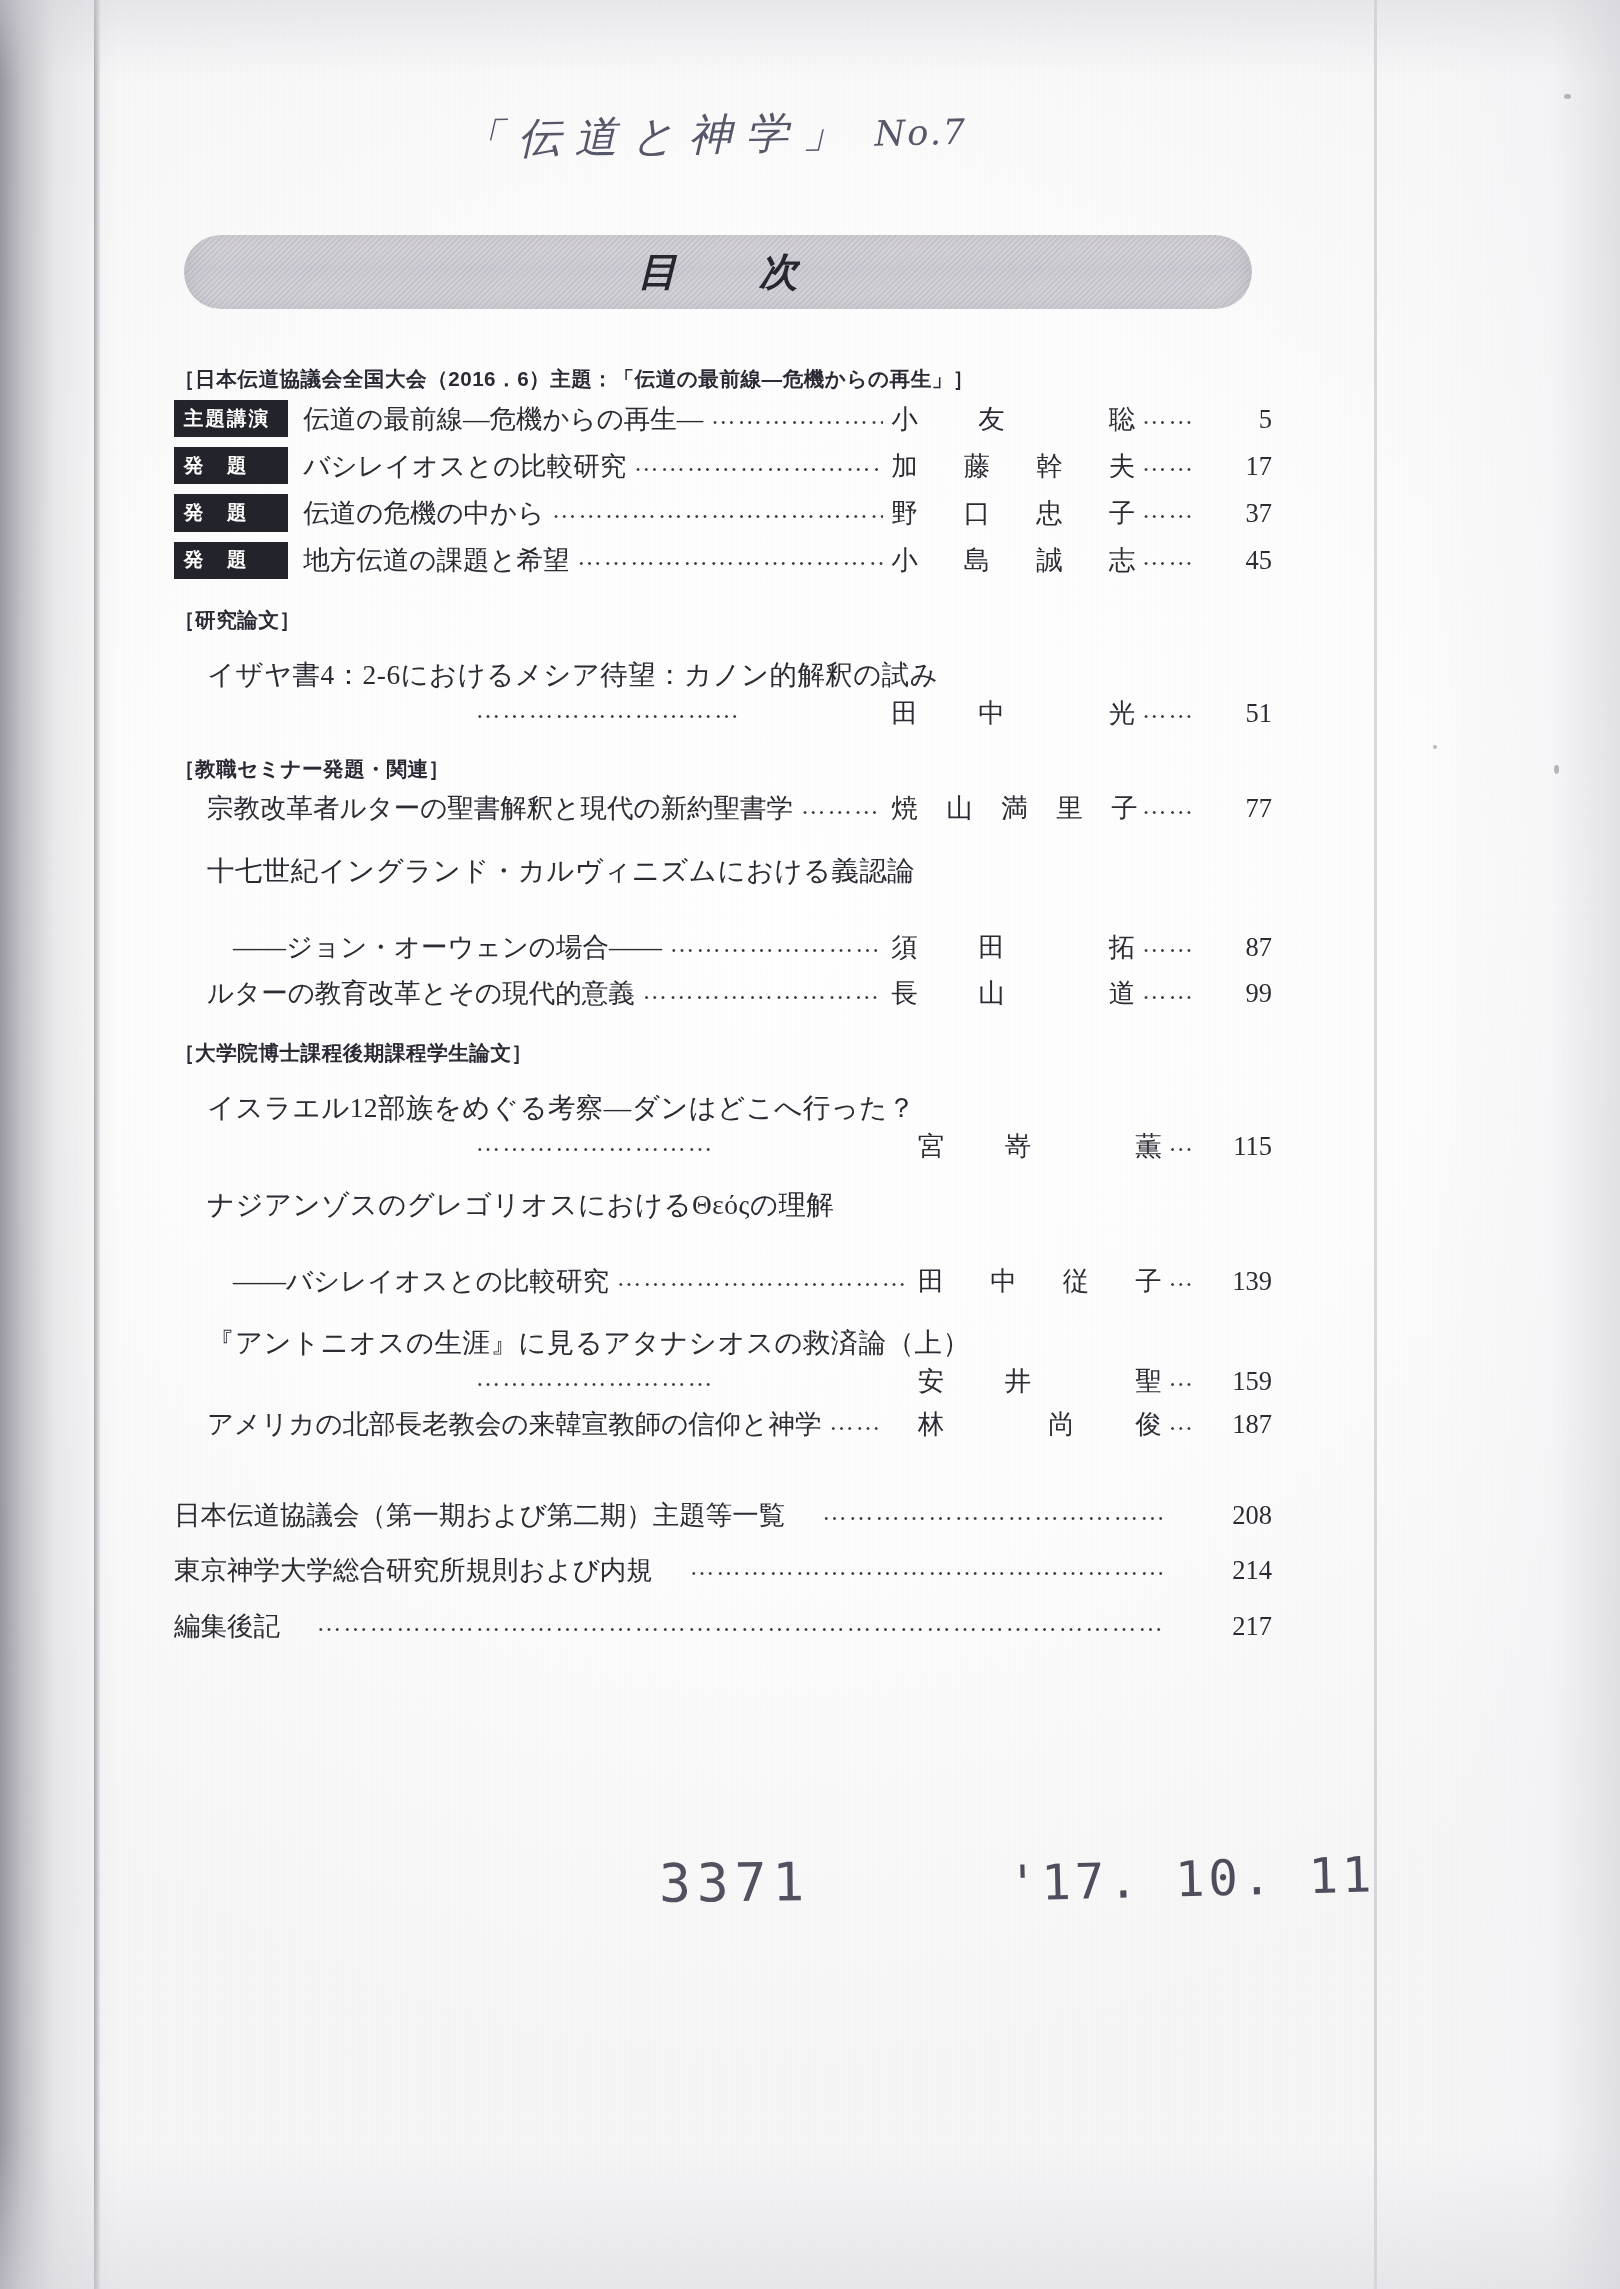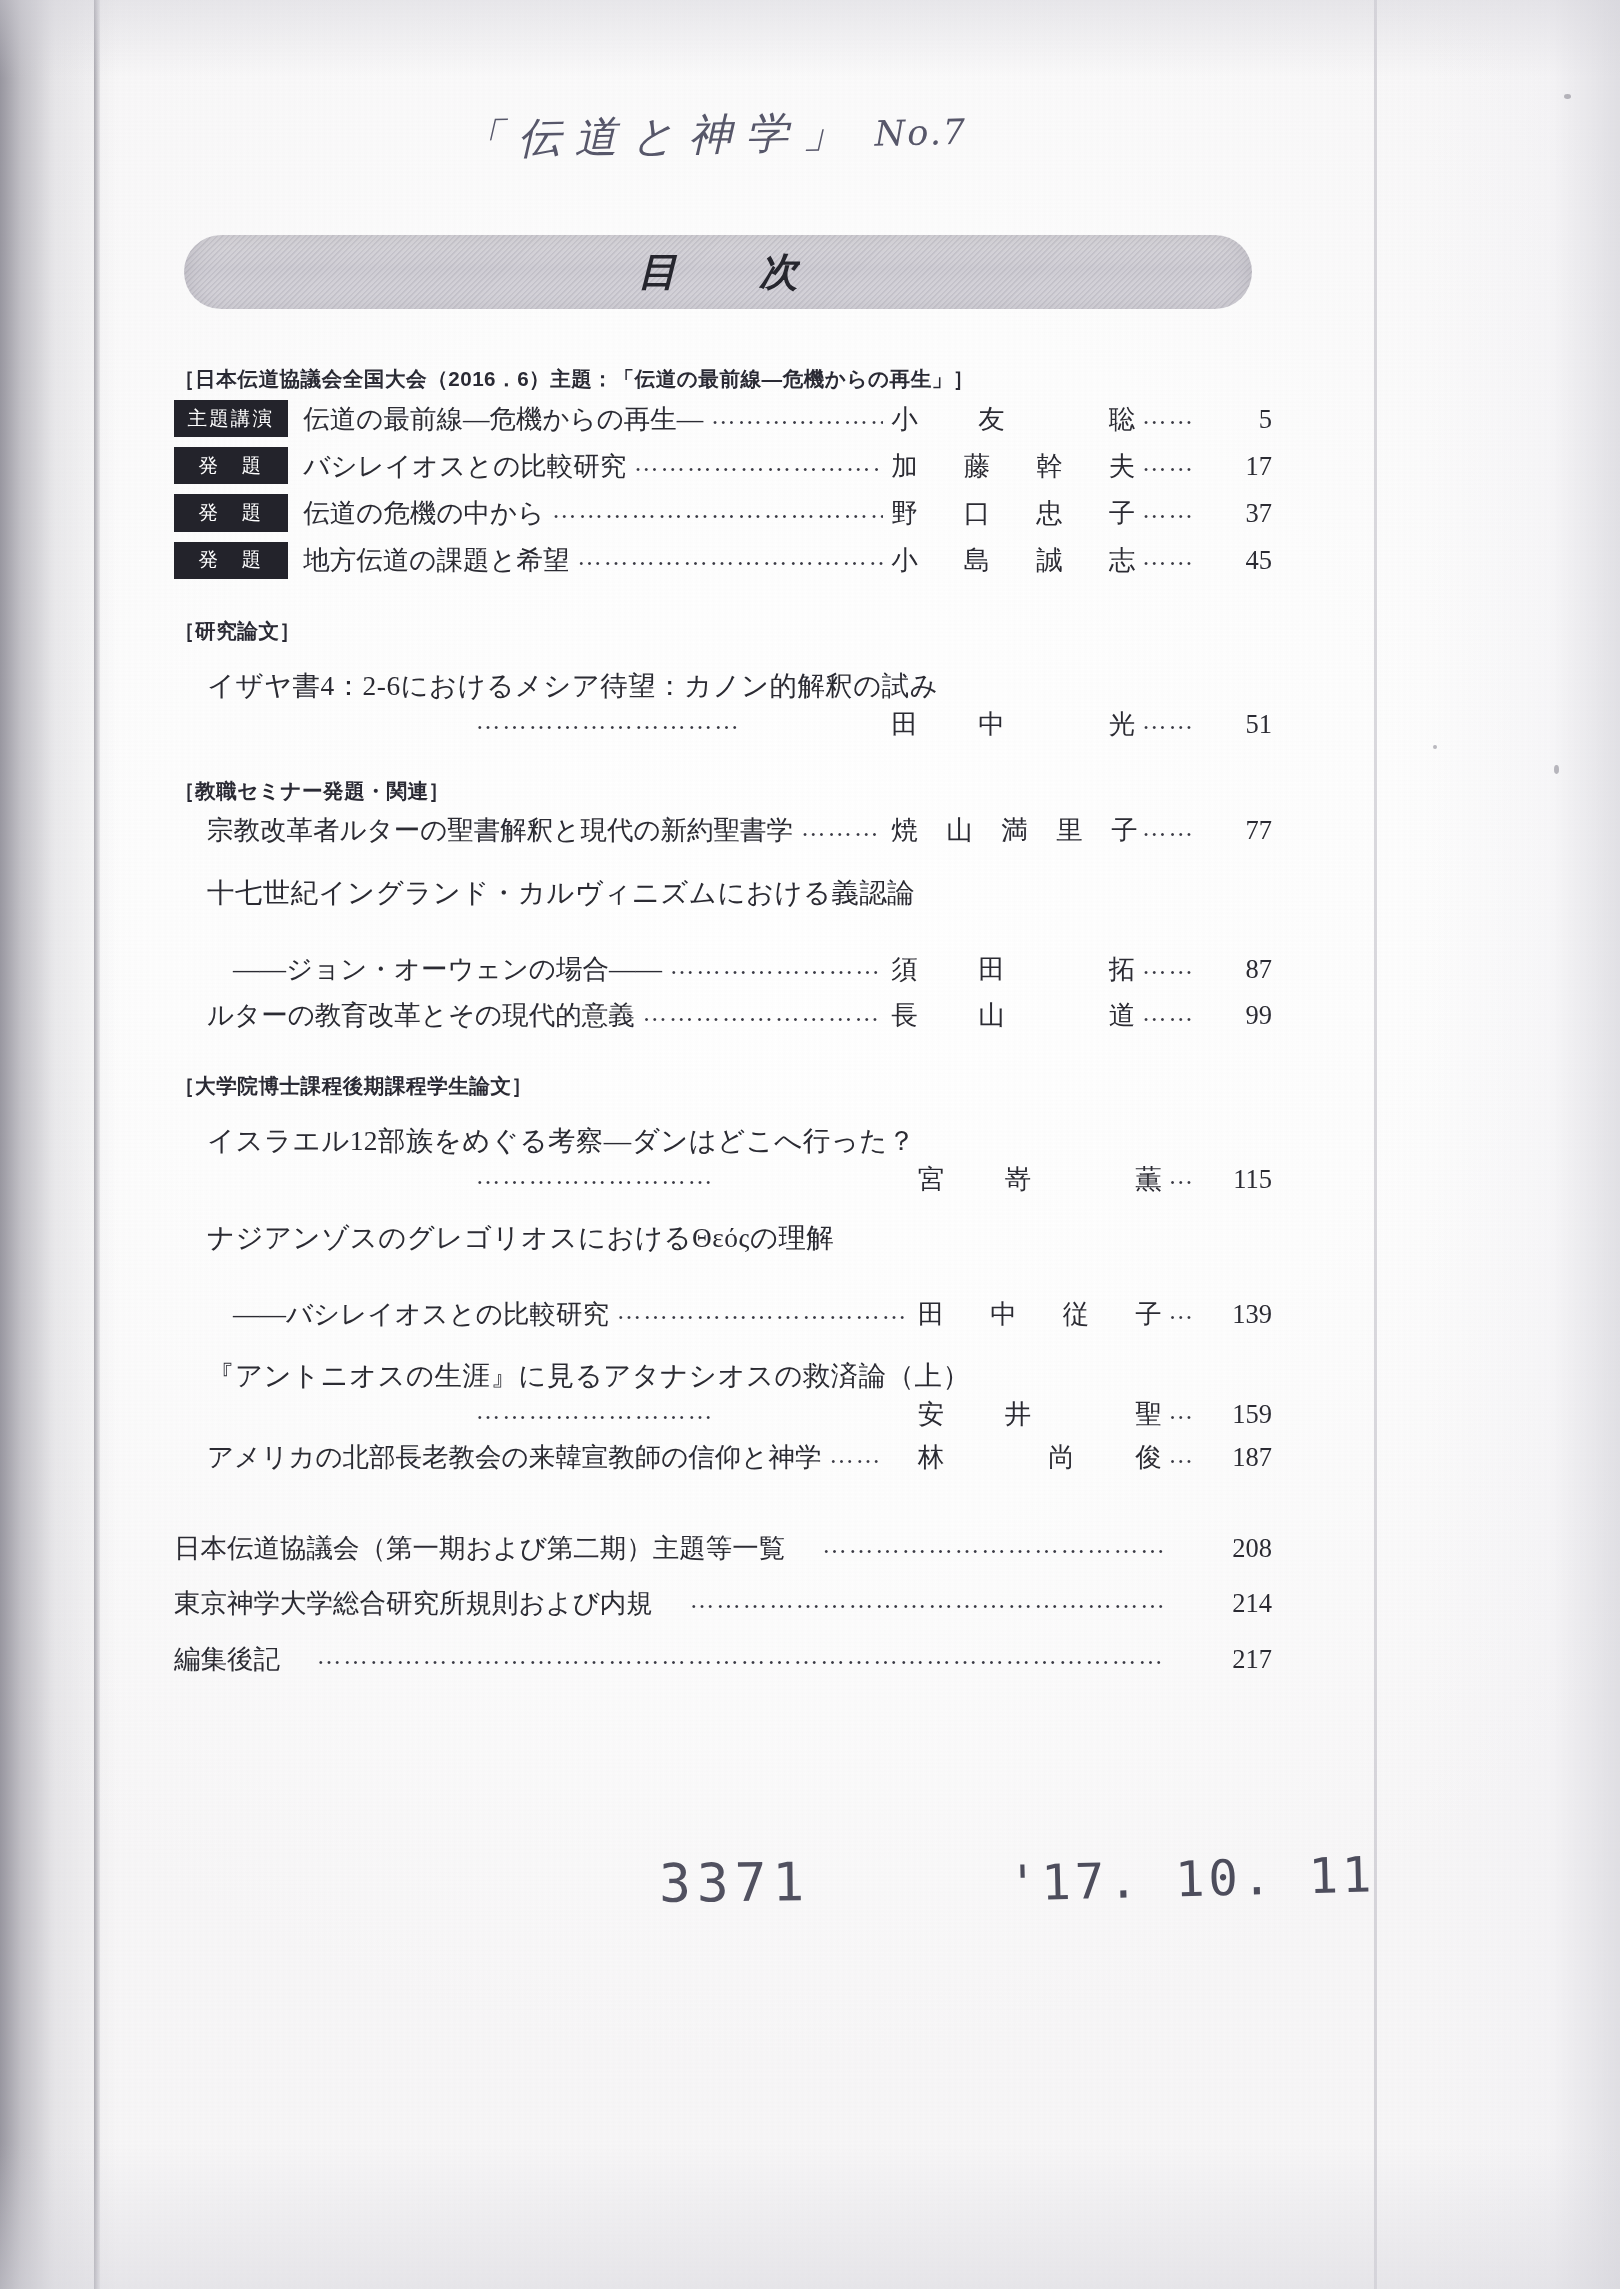--- a/index.html
+++ b/index.html
@@ -123,46 +123,46 @@
   }
 
   .section-head {
     font-size: 20.6px;
     font-family: "Liberation Sans", sans-serif;
     font-weight: 700;
     color: #2a2a34;
     margin: 0 0 5.9px 0;
     letter-spacing: 0.5px;
   }
-  .section-head.gap { margin-top: 35px; }
+  .section-head.gap { margin-top: 24px; }
 
   
   .entry {
     display: flex;
     align-items: baseline;
     font-size: 26.5px;
     line-height: 1.55;
     margin: 5.9px 0;
     white-space: nowrap;
   }
   .entry.indent { padding-left: 33px; }
   .entry.indent2 { padding-left: 59px; margin-top: 38px; }
 
   .tag {
     display: inline-block;
     background: #23232b;
     color: #ffffff;
     font-family: "Liberation Sans", sans-serif;
     font-size: 19.6px;
-    font-weight: 400;
+    font-weight: 700;
     letter-spacing: 2px;
     padding: 2.9px 9.8px 3.9px 9.8px;
     margin-right: 15.7px;
     min-width: 94px;
-    text-align: center;
+    text-align: left;
     position: relative;
     top: -2.9px;
   }
 
   .title {
     flex: 0 0 auto;
   }
   .dots {
     flex: 1 1 auto;
     overflow: hidden;

